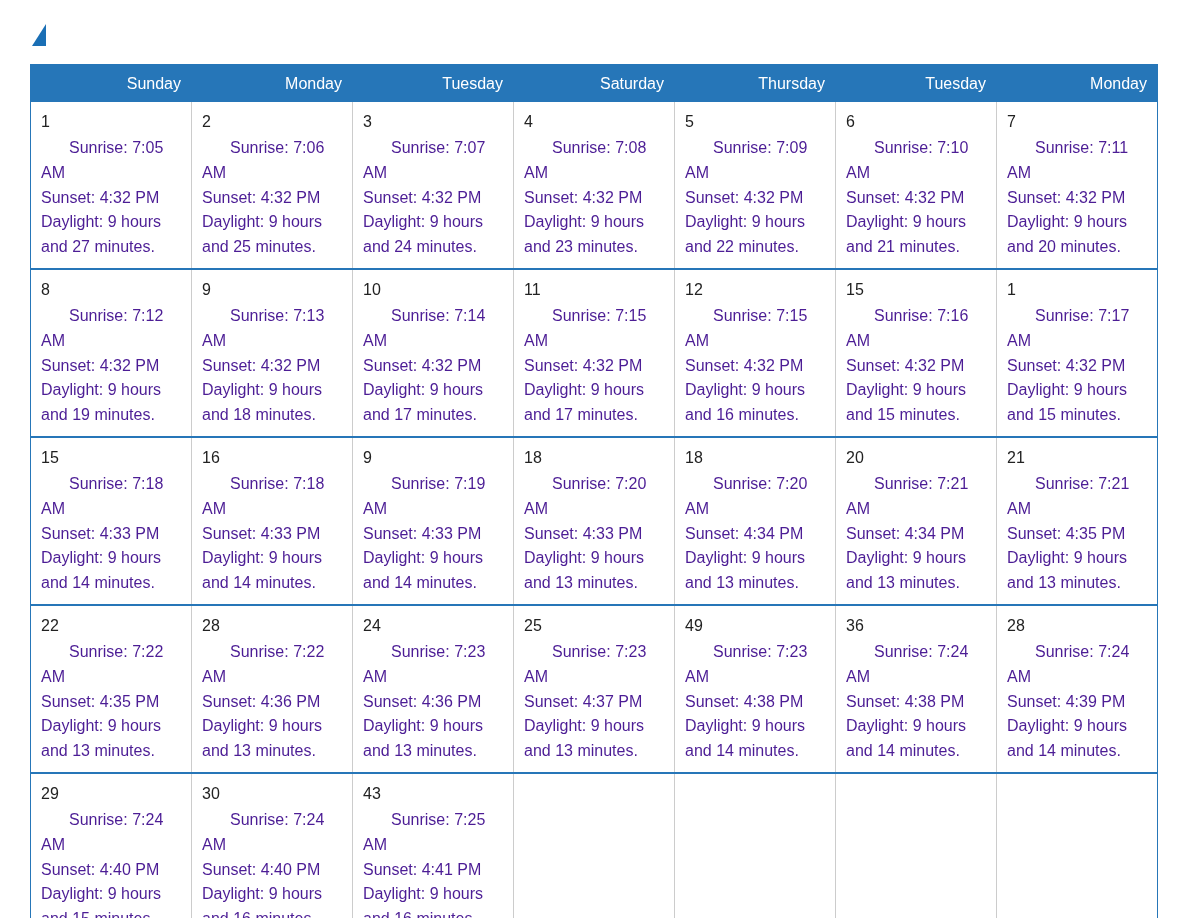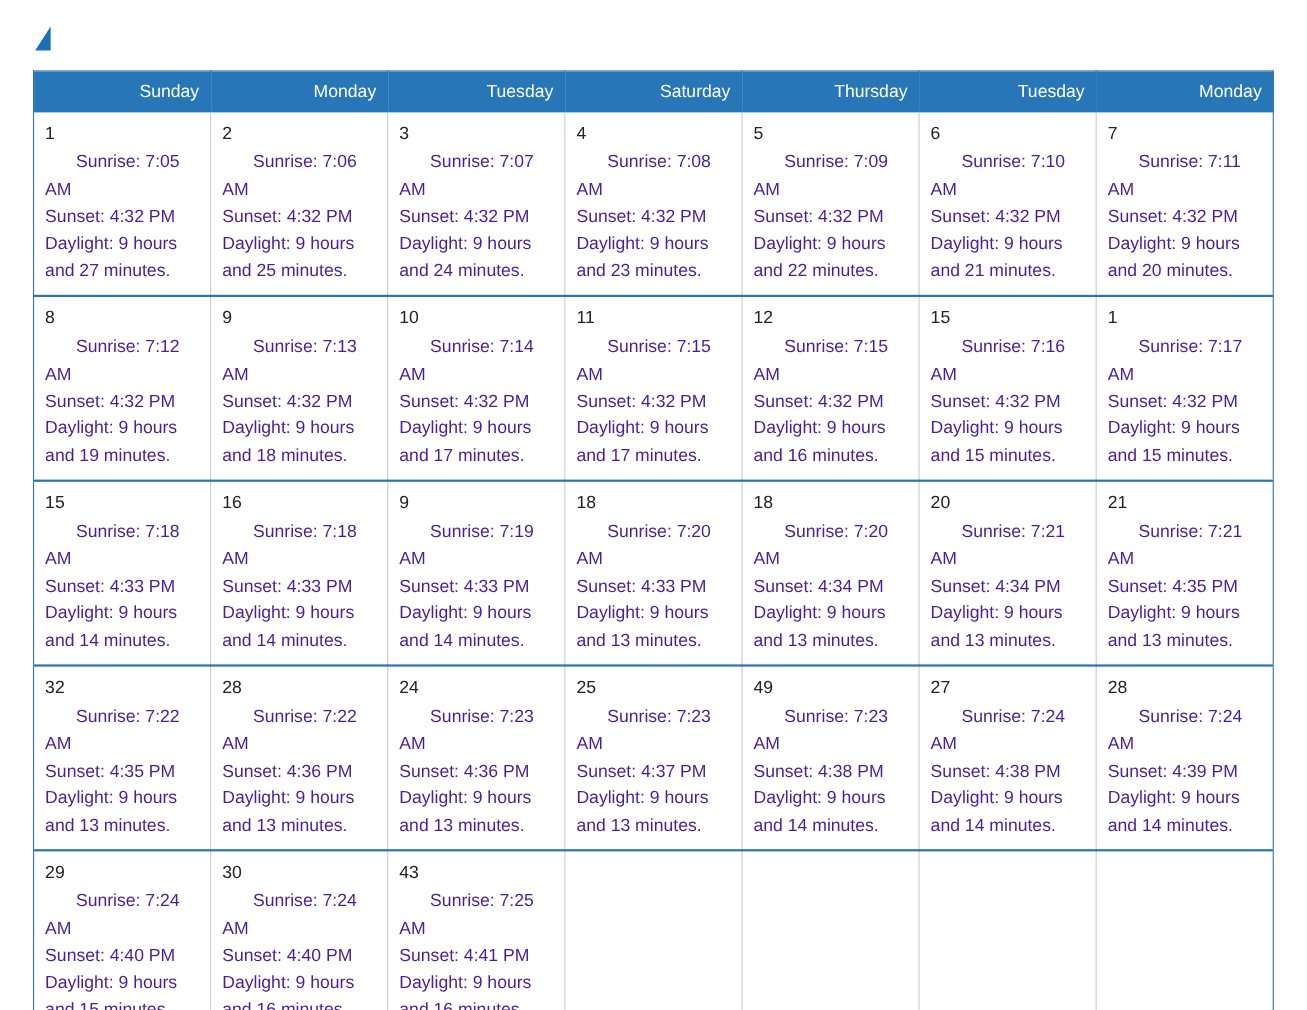--- a/index.html
+++ b/index.html
@@ -227,41 +227,41 @@
           <span class="day-number">20</span>
           <span class="day-info">Sunrise: 7:21 AM<br>Sunset: 4:34 PM<br>Daylight: 9 hours<br>and 13 minutes.</span>
         </td>
         <td>
           <span class="day-number">21</span>
           <span class="day-info">Sunrise: 7:21 AM<br>Sunset: 4:35 PM<br>Daylight: 9 hours<br>and 13 minutes.</span>
         </td>
       </tr>
       <tr>
         <td>
-          <span class="day-number">32</span>
+          <span class="day-number">22</span>
           <span class="day-info">Sunrise: 7:22 AM<br>Sunset: 4:35 PM<br>Daylight: 9 hours<br>and 13 minutes.</span>
         </td>
         <td>
           <span class="day-number">28</span>
           <span class="day-info">Sunrise: 7:22 AM<br>Sunset: 4:36 PM<br>Daylight: 9 hours<br>and 13 minutes.</span>
         </td>
         <td>
           <span class="day-number">24</span>
           <span class="day-info">Sunrise: 7:23 AM<br>Sunset: 4:36 PM<br>Daylight: 9 hours<br>and 13 minutes.</span>
         </td>
         <td>
           <span class="day-number">25</span>
           <span class="day-info">Sunrise: 7:23 AM<br>Sunset: 4:37 PM<br>Daylight: 9 hours<br>and 13 minutes.</span>
         </td>
         <td>
           <span class="day-number">49</span>
           <span class="day-info">Sunrise: 7:23 AM<br>Sunset: 4:38 PM<br>Daylight: 9 hours<br>and 14 minutes.</span>
         </td>
         <td>
-          <span class="day-number">27</span>
+          <span class="day-number">36</span>
           <span class="day-info">Sunrise: 7:24 AM<br>Sunset: 4:38 PM<br>Daylight: 9 hours<br>and 14 minutes.</span>
         </td>
         <td>
           <span class="day-number">28</span>
           <span class="day-info">Sunrise: 7:24 AM<br>Sunset: 4:39 PM<br>Daylight: 9 hours<br>and 14 minutes.</span>
         </td>
       </tr>
       <tr>
         <td>
           <span class="day-number">29</span>

